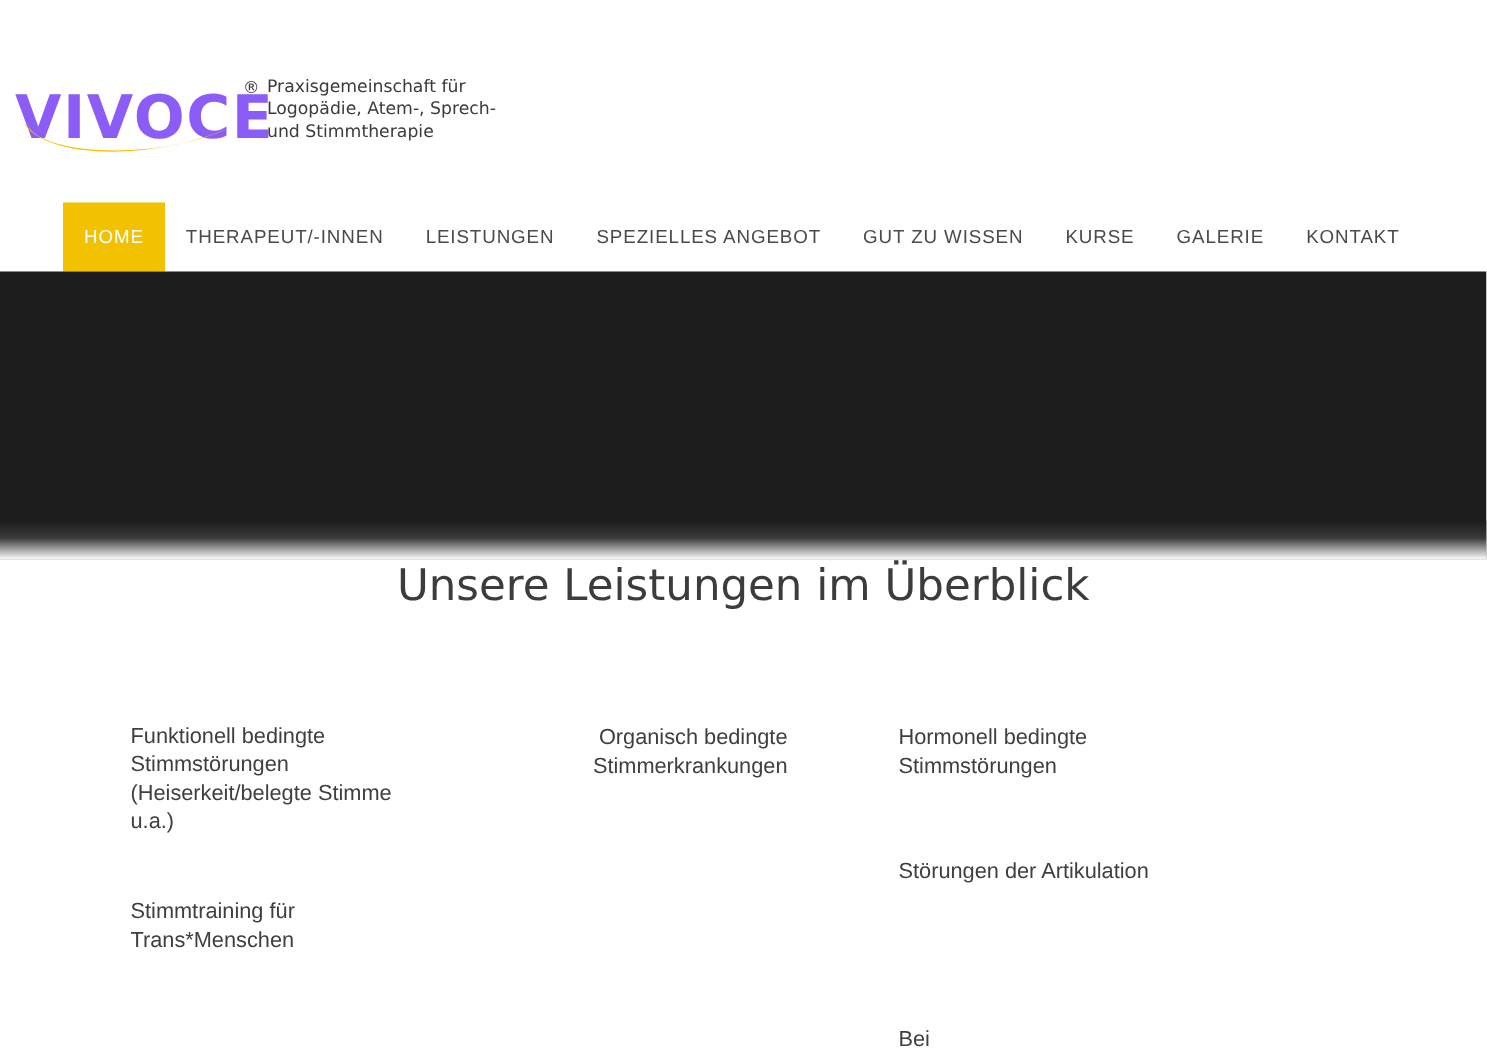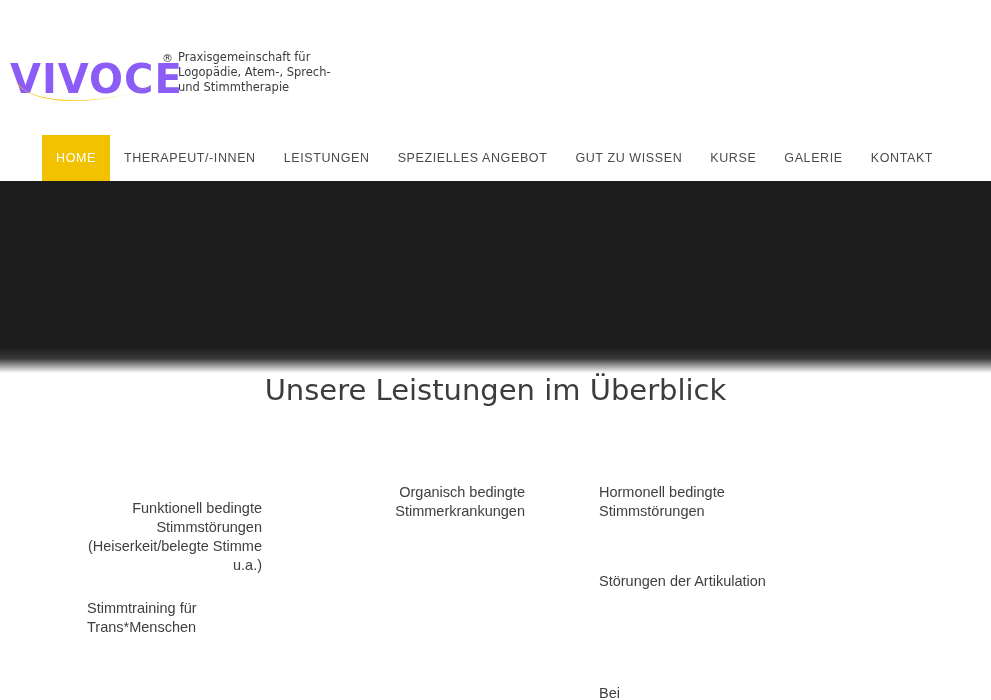--- a/index.html
+++ b/index.html
@@ -151,21 +151,21 @@
     position: relative;
     height: 256px;
   }
   .svc {
     position: absolute;
     font-size: 14.5px;
     line-height: 19px;
     color: #3f3f3f;
     font-family: "Liberation Sans", sans-serif;
   }
-  .svc-1 { left: 87px;  top: 499px; width: 175px; text-align: right; }
+  .svc-1 { left: 87px;  top: 482px; width: 175px; }
   .svc-2 { left: 340px; top: 483px; width: 185px; text-align: right; }
   .svc-3 { left: 599px; top: 483px; width: 180px; }
   .svc-4 { left: 87px;  top: 599px; width: 175px; }
   .svc-5 { left: 599px; top: 572px; width: 180px; }
   .svc-6 { left: 256px; top: 655px; width: 280px; }
   .svc-7 { left: 599px; top: 684px; width: 180px; }
 
   .abs-layer { position: absolute; left:0; top:0; width: 991px; height: 700px; pointer-events: none; }
   .abs-layer .svc { pointer-events: auto; }
 </style>

